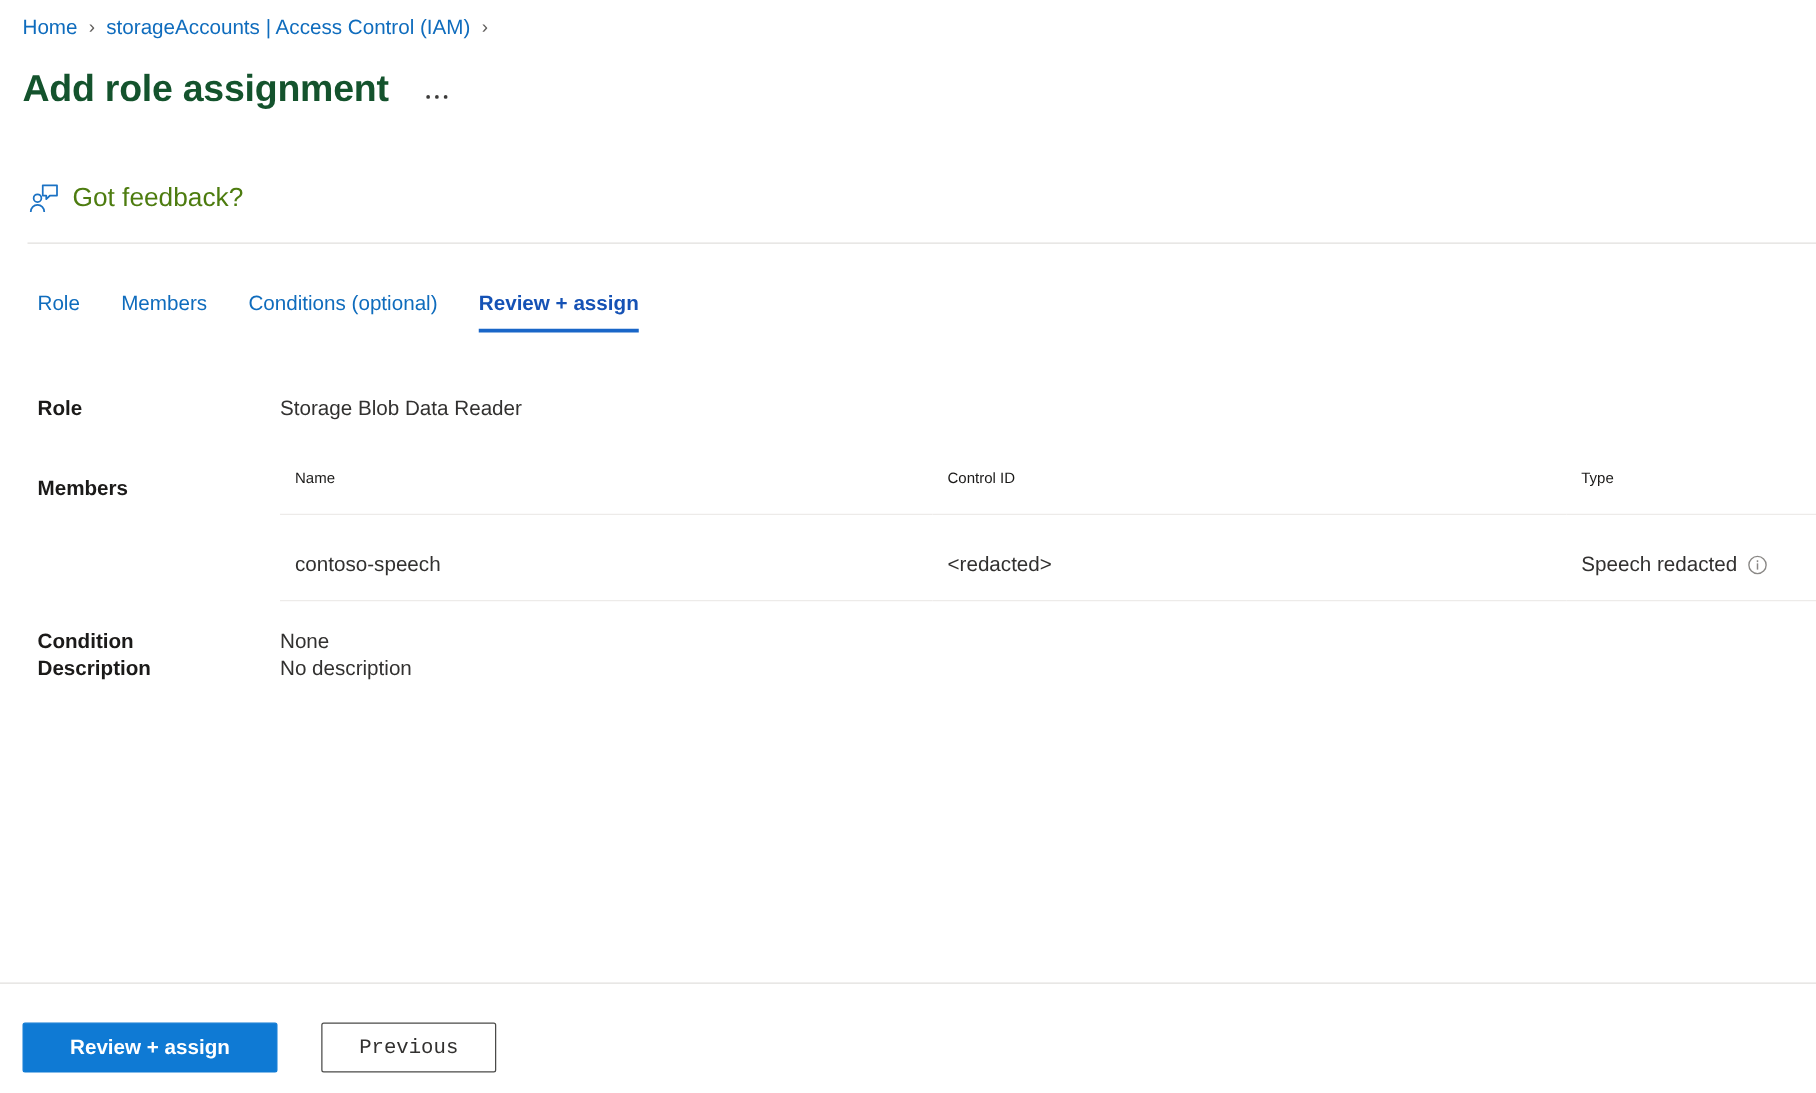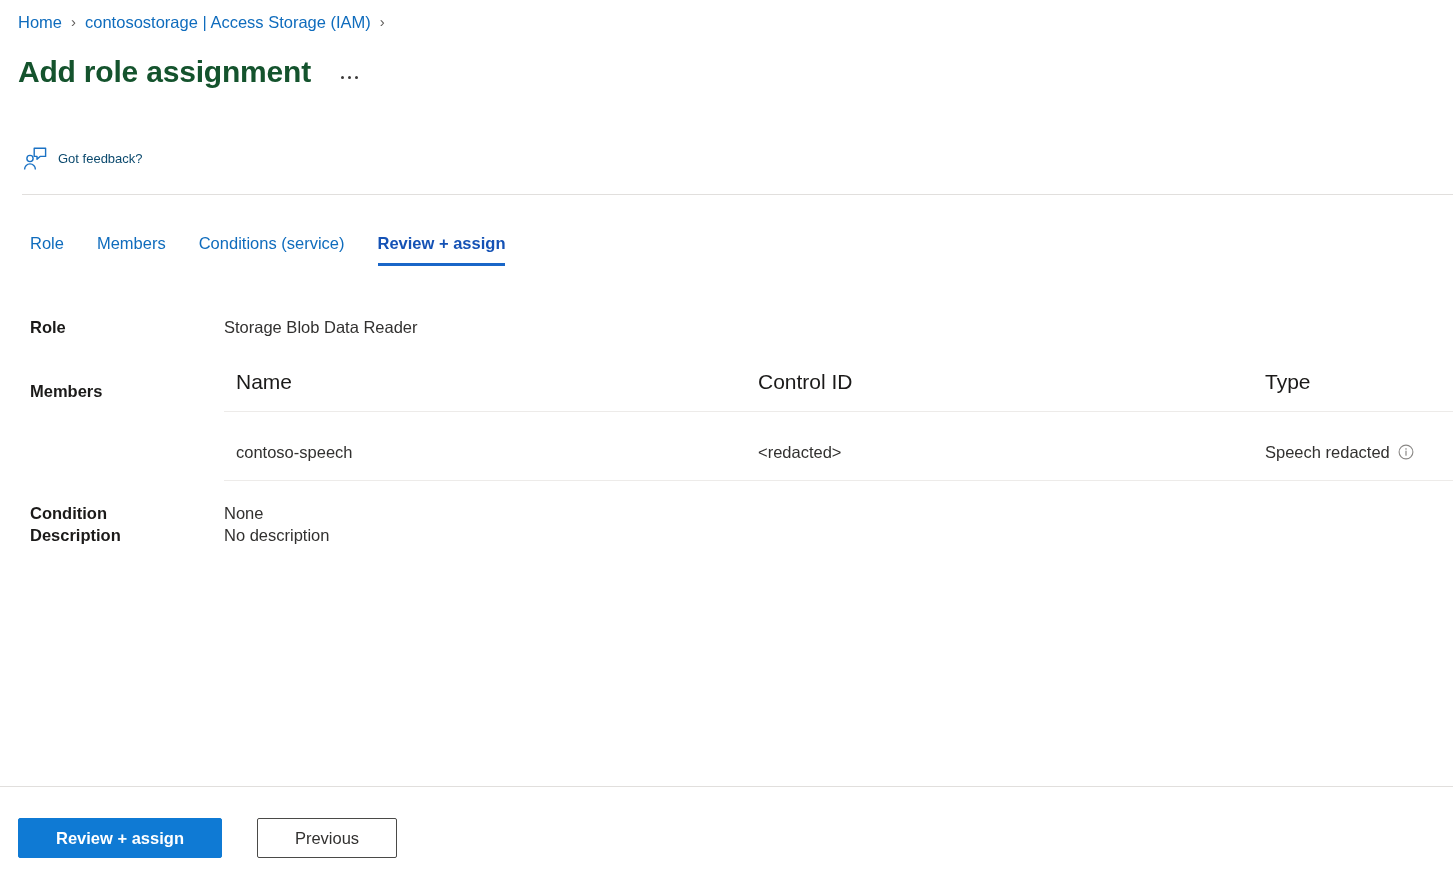--- a/index.html
+++ b/index.html
@@ -81,22 +81,22 @@
     align-items: center;
     cursor: pointer;
   }
   .feedback-icon {
     width: 26px;
     height: 26px;
     display: block;
     margin-right: 10px;
   }
   .feedback-label {
-    font-size: 13px;
-    color: #0c4a6e;
+    font-size: 21px;
+    color: #4d7c0f;
     line-height: 22px;
   }
 
   .divider-inset {
     position: absolute;
     left: 22px;
     top: 194px;
     width: 1431px;
     height: 1px;
     background: #e1dfdd;
@@ -169,21 +169,21 @@
 
   
   .members-table {
     width: 1200px;
     border-collapse: collapse;
     margin-top: -9px;
     table-layout: fixed;
   }
   .members-table th {
     text-align: left;
-    font-size: 21px;
+    font-size: 12px;
     font-weight: 400;
     color: #1b1a19;
     padding: 0 0 18px 12px;
     border-bottom: 1px solid #edebe9;
     line-height: 22px;
   }
   .members-table td {
     font-size: 16.5px;
     font-weight: 400;
     color: #323130;
@@ -241,29 +241,30 @@
     min-width: 204px;
   }
   .btn-secondary {
     background: #ffffff;
     color: #323130;
     border: 1px solid #4a4a48;
     font-weight: 400;
     padding: 9px 20px;
     min-width: 140px;
     margin-left: 35px;
+    font-family: Liberation Mono, monospace;
   }
 </style>
 </head>
 <body>
 
 <div class="breadcrumb">
   <span class="crumb-link">Home</span>
   <span class="crumb-sep">›</span>
-  <span class="crumb-link">contosostorage | Access Storage (IAM)</span>
+  <span class="crumb-link">storageAccounts | Access Control (IAM)</span>
   <span class="crumb-sep">›</span>
 </div>
 
 <div class="title-row">
   <div class="page-title">Add role assignment</div>
   <div class="ellipsis-btn">
     <span class="dot"></span>
     <span class="dot"></span>
     <span class="dot"></span>
   </div>
@@ -281,21 +282,21 @@
 <div class="divider-inset"></div>
 
 <div class="tabs">
   <div class="tab">
     <span>Role</span>
   </div>
   <div class="tab">
     <span>Members</span>
   </div>
   <div class="tab">
-    <span>Conditions (service)</span>
+    <span>Conditions (optional)</span>
   </div>
   <div class="tab active">
     <span>Review + assign</span>
   </div>
 </div>
 
 <div class="details">
 
   <div class="detail-row row-gap-role">
     <div class="detail-label">Role</div>

